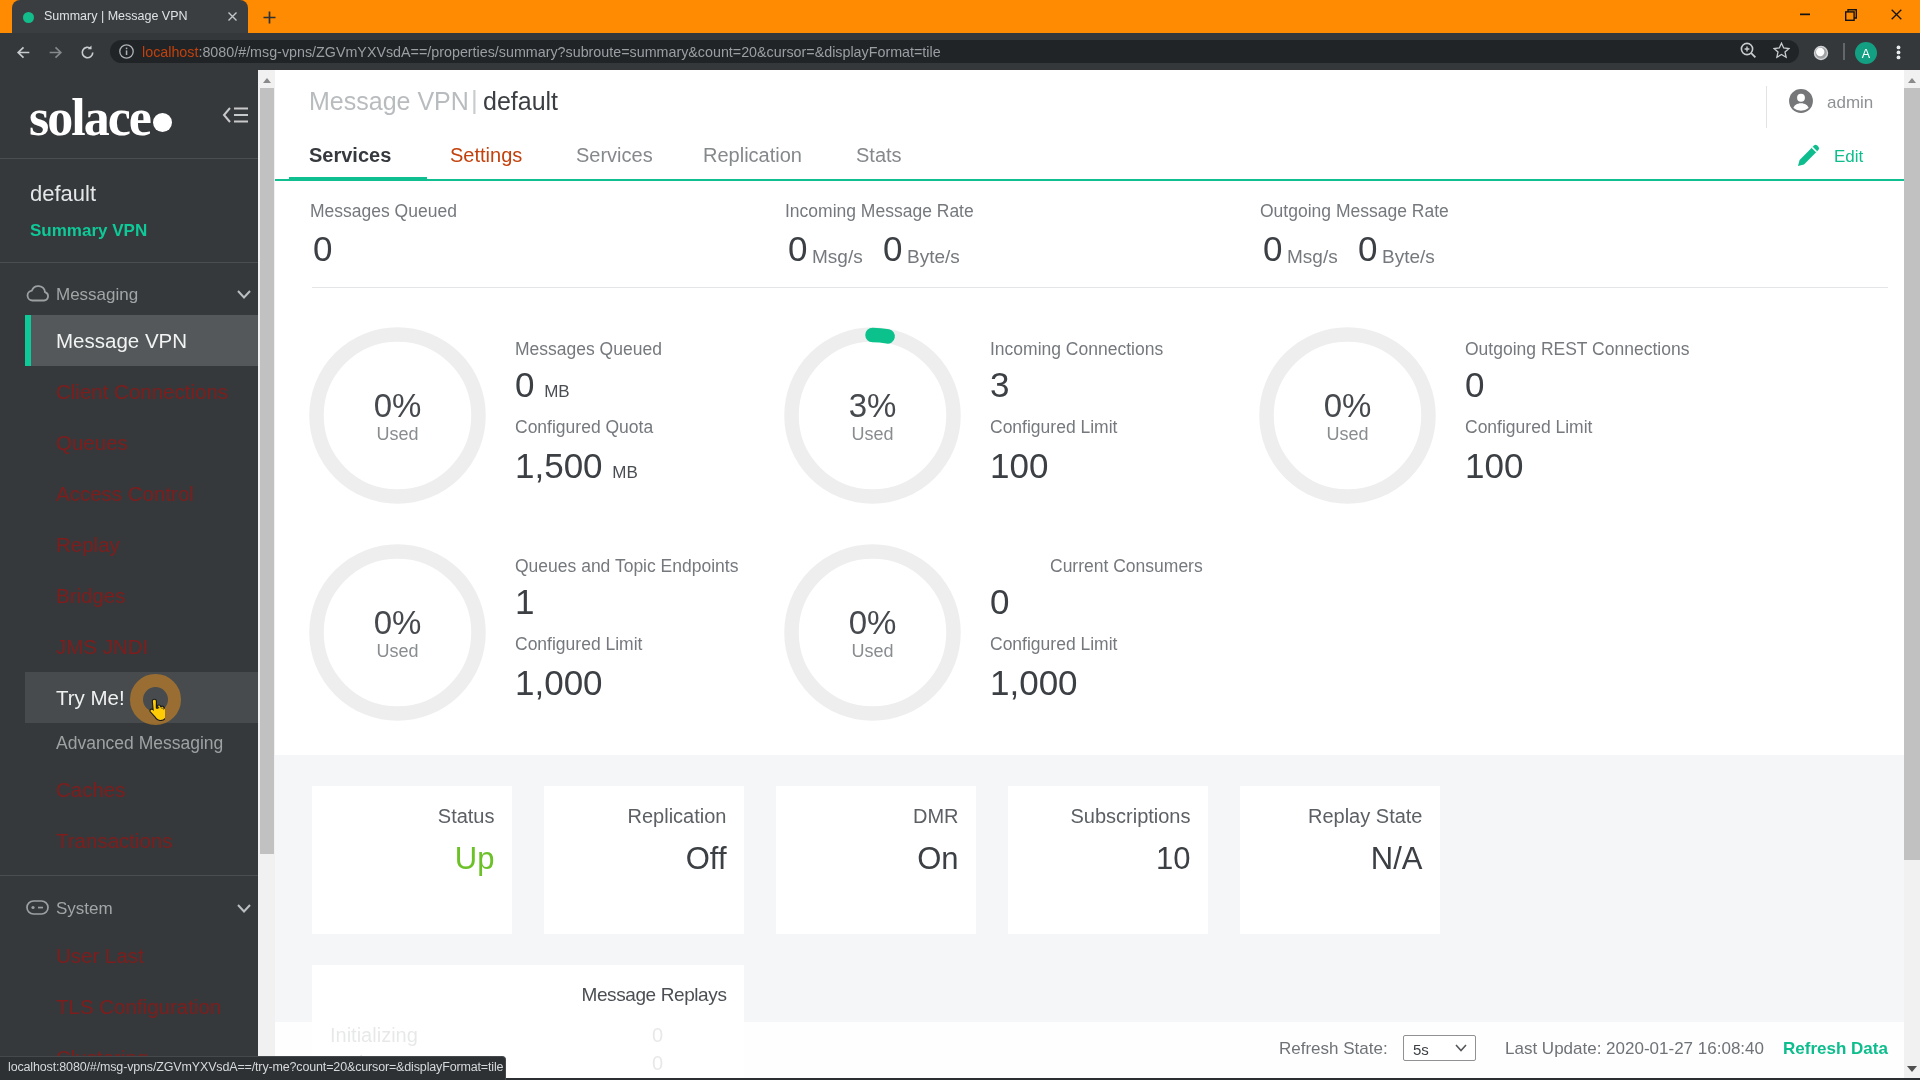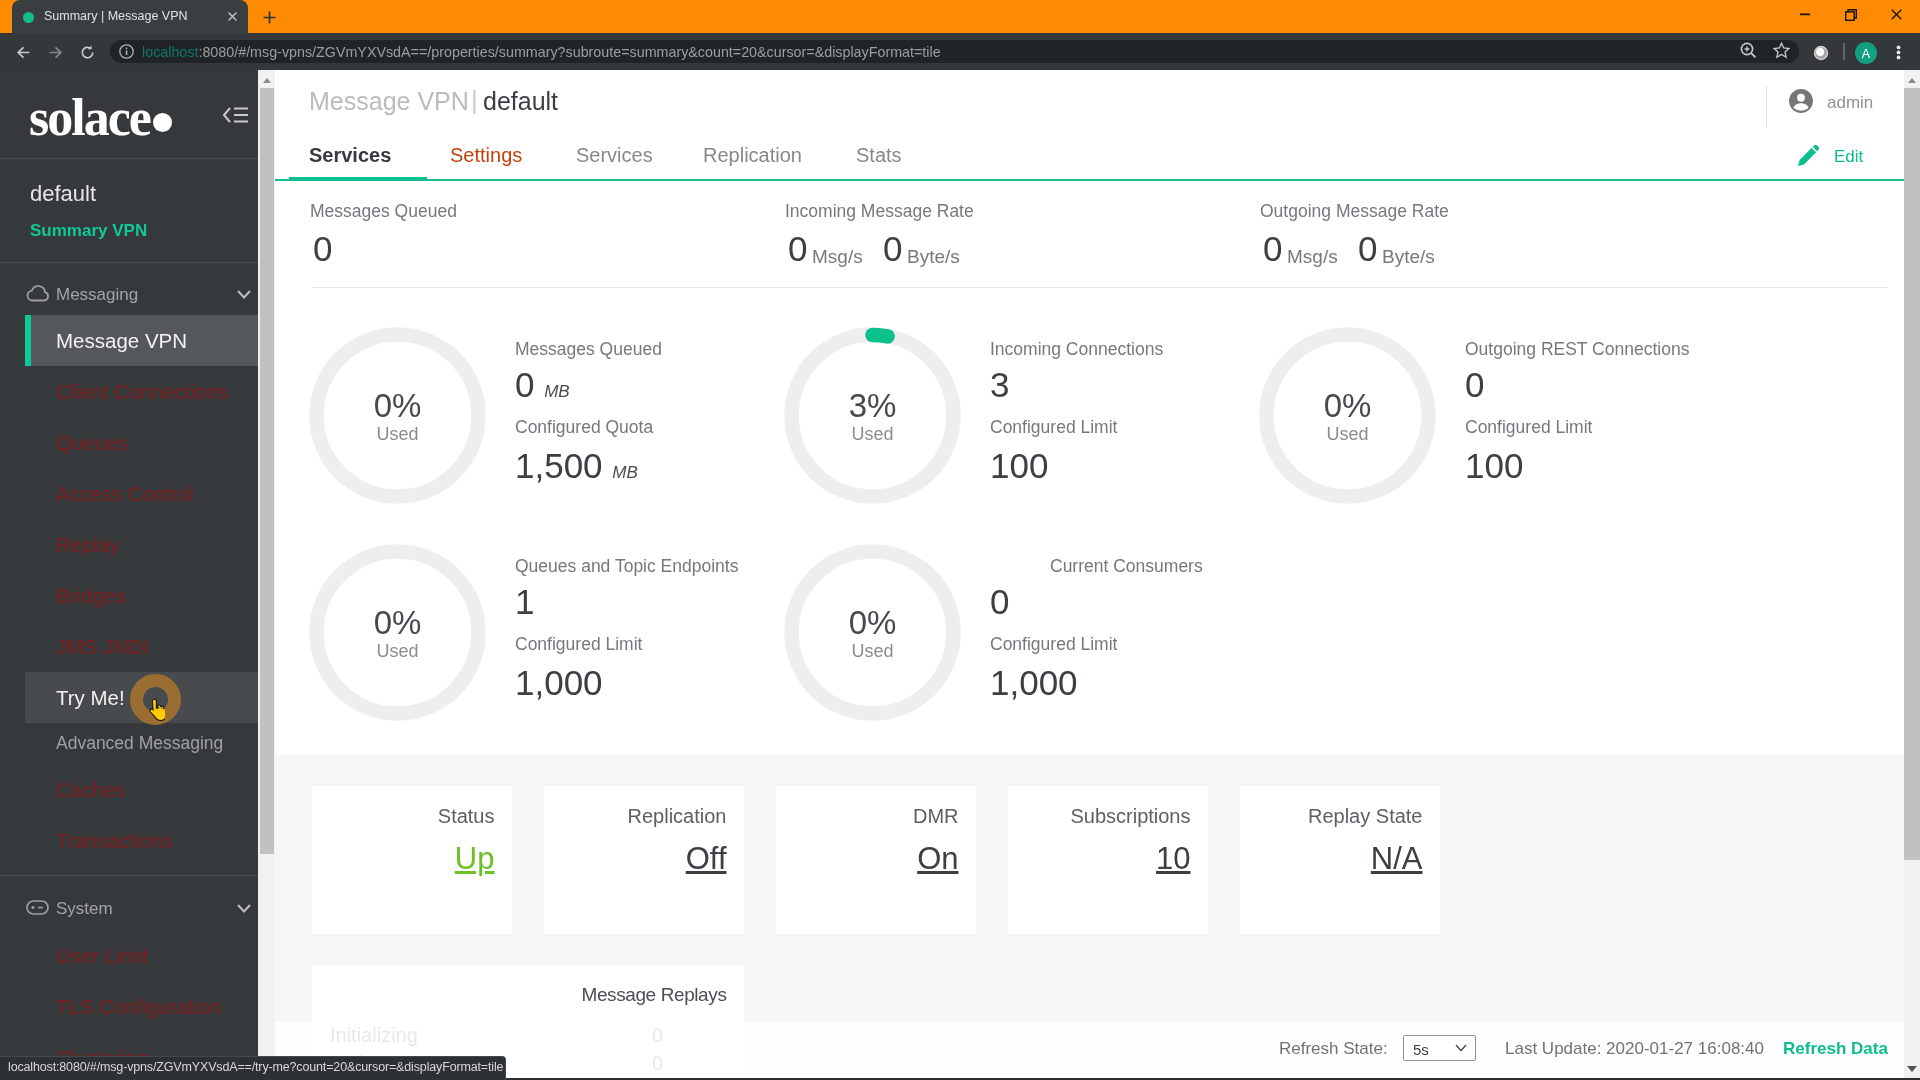--- a/index.html
+++ b/index.html
@@ -21,23 +21,23 @@
 .navtxt{position:absolute;left:56px;line-height:1;white-space:nowrap;color:#7f1d1d;font-size:20.5px;}
 .navhdr{position:absolute;left:56px;line-height:1;white-space:nowrap;color:#a2a5a6;font-size:17px;}
 
 .sbtrack{background:#f1f1f1;}
 .sbthumb{background:#c1c1c1;}
 
 #graypanel{left:275px;top:755px;width:1629px;height:325px;background:#f5f6f7;}
 .card{position:absolute;background:#fff;}
 .donut-label{position:absolute;line-height:1;white-space:nowrap;color:#75797d;font-size:17.5px;}
 .donut-val{position:absolute;line-height:1;white-space:nowrap;color:#3c4044;font-size:35px;}
-.unit{font-size:17px;color:#4a4e52;font-style:italic;}
+.unit{font-size:17px;color:#4a4e52;}
 .tile-label{position:absolute;line-height:1;white-space:nowrap;color:#5c6064;font-size:20px;text-align:right;}
-.tile-val{position:absolute;line-height:1;white-space:nowrap;color:#3c4044;font-size:31px;text-align:right;text-decoration:underline;}
+.tile-val{position:absolute;line-height:1;white-space:nowrap;color:#3c4044;font-size:31px;text-align:right;}
 .teal{color:#0dbd8d;}
 </style>
 </head>
 <body>
 
 <div class="a" id="titlebar"></div>
 <div class="a" id="tab"></div>
 <div class="a" id="tabdot"></div>
 <div class="txt" id="tabtitle">Summary | Message VPN</div>
 <svg class="a" style="left:226px;top:10px" width="13" height="13" viewBox="0 0 13 13">
@@ -68,21 +68,21 @@
 <svg class="a" style="left:80px;top:45px" width="15" height="15" viewBox="0 0 18 18">
     <path d="M15.3 9 A6.3 6.3 0 1 1 13.2 4.3" fill="none" stroke="#c9ccce" stroke-width="2"></path>
     <path d="M13.8 0.5 V5.2 H9 Z" fill="#c9ccce"></path>
   </svg>
 <div class="a" id="urlpill"></div>
 <svg class="a" style="left:119px;top:44px" width="15" height="15" viewBox="0 0 15 15">
     <circle cx="7.5" cy="7.5" r="6.7" fill="none" stroke="#aeb2b5" stroke-width="1.3"></circle>
     <rect x="6.8" y="6.4" width="1.5" height="4.6" fill="#aeb2b5"></rect>
     <rect x="6.8" y="3.6" width="1.5" height="1.6" fill="#aeb2b5"></rect>
   </svg>
-<div class="txt" style="left:142px;top:45px;font-size:14.3px;color:#9b9fa3"><span style="color:#0f766e">localhost</span>:8080/#/msg-vpns/ZGVmYXVsdA==/properties/summary?subroute=summary&amp;count=20&amp;cursor=&amp;displayFormat=tile</div>
+<div class="txt" style="left:142px;top:45px;font-size:14.3px;color:#9b9fa3"><span style="color:#c2410c">localhost</span>:8080/#/msg-vpns/ZGVmYXVsdA==/properties/summary?subroute=summary&amp;count=20&amp;cursor=&amp;displayFormat=tile</div>
 <svg class="a" style="left:1740px;top:42px" width="17" height="17" viewBox="0 0 17 17">
     <circle cx="7" cy="7" r="5.6" fill="none" stroke="#c9ccce" stroke-width="1.6"></circle>
     <path d="M11.2 11.2 L15.4 15.4" stroke="#c9ccce" stroke-width="1.8"></path>
     <path d="M7 4.6 V9.4 M4.6 7 H9.4" stroke="#c9ccce" stroke-width="1.4"></path>
   </svg>
 <svg class="a" style="left:1773px;top:42px" width="17" height="17" viewBox="0 0 17 17">
     <path d="M8.5 1.2 L10.7 6 L15.9 6.5 L12 10 L13.1 15.2 L8.5 12.5 L3.9 15.2 L5 10 L1.1 6.5 L6.3 6 Z" fill="none" stroke="#c9ccce" stroke-width="1.3"></path>
   </svg>
 <svg class="a" style="left:1812.5px;top:44.5px" width="16" height="16" viewBox="0 0 16 16">
     <circle cx="8" cy="8" r="7.2" fill="#cfd1d3"></circle>
@@ -145,21 +145,21 @@
 
 <svg class="a" style="left:26px;top:900px" width="23" height="15" viewBox="0 0 23 15">
     <rect x="1" y="1" width="21" height="13" rx="6.5" fill="none" stroke="#9da0a2" stroke-width="1.7"></rect>
     <circle cx="7" cy="7.5" r="1.6" fill="#9da0a2"></circle>
     <rect x="12" y="6.7" width="5" height="1.7" fill="#9da0a2"></rect>
   </svg>
 <div class="navhdr" style="top:900px">System</div>
 <svg class="a" style="left:237px;top:904px" width="14" height="9" viewBox="0 0 14 9">
     <path d="M1 1 L7 7.5 L13 1" fill="none" stroke="#bcbec0" stroke-width="2"></path>
   </svg>
-<div class="navtxt" style="top:946px">User Limit</div>
+<div class="navtxt" style="top:946px">User Last</div>
 <div class="navtxt" style="top:997px">TLS Configuration</div>
 <div class="navtxt" style="top:1048px">Clustering</div>
 
 <div class="a sbtrack" style="left:258px;top:70px;width:17px;height:1010px"></div>
 <svg class="a" style="left:263px;top:78px" width="8" height="5" viewBox="0 0 10 6">
     <path d="M5 0 L10 6 H0 Z" fill="#8a8a8a"></path>
   </svg>
 <div class="a sbthumb" style="left:259.5px;top:88px;width:14px;height:766px"></div>
 <div class="a sbtrack" style="left:1904px;top:70px;width:16px;height:1010px"></div>
 <svg class="a" style="left:1908px;top:78px" width="8" height="5" viewBox="0 0 10 6">

